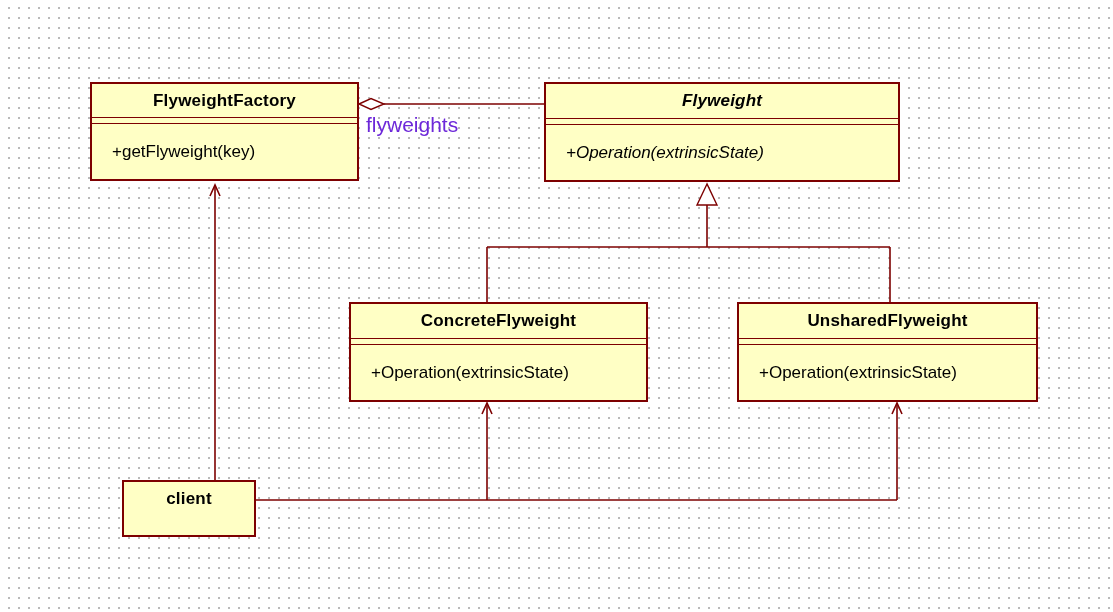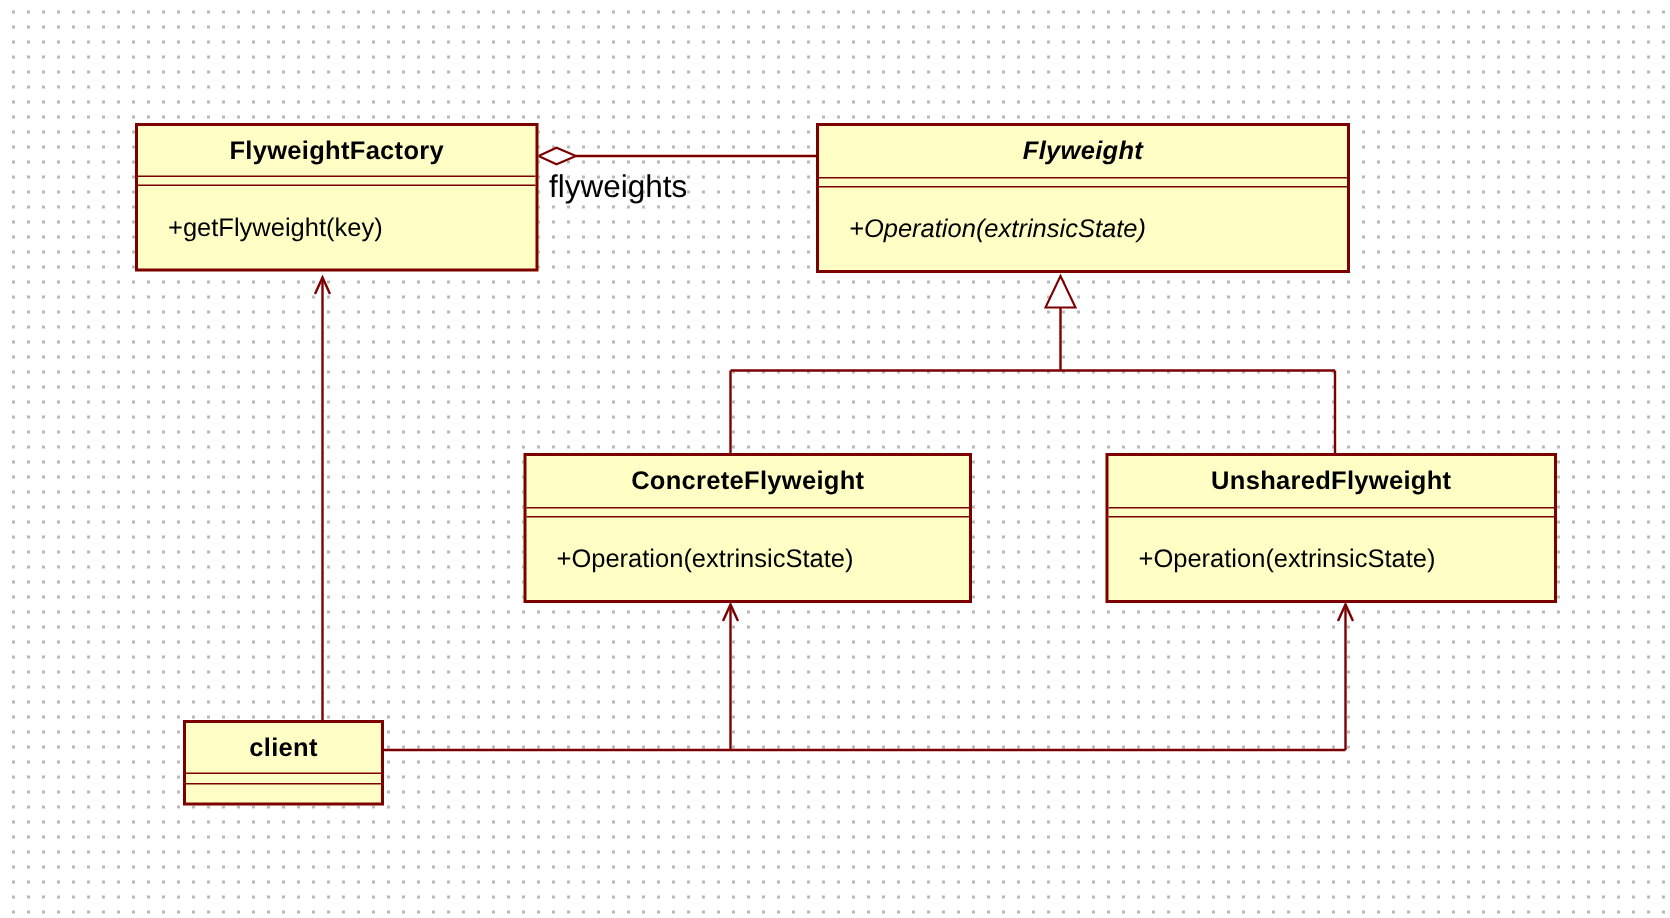--- a/index.html
+++ b/index.html
@@ -33,21 +33,21 @@
   .uml-attrs{
     border-top:1.6px solid var(--line);
     border-bottom:1.6px solid var(--line);
   }
   .uml-methods{
     flex:1;display:flex;align-items:center;
     padding-left:20px;font-size:17px;
   }
   .abstract .uml-title, .abstract .uml-methods{font-style:italic;}
   .conn-label{
-    position:absolute;z-index:2;font-size:21px;color:#000000;
+    position:absolute;z-index:2;font-size:21px;color:#6d28d9;
     white-space:nowrap;
   }
 </style>
 </head>
 <body>
 
 <svg id="connectors">
 
   <g>
     <line x1="384" y1="104" x2="544" y2="104"></line>
@@ -101,19 +101,19 @@
 </div>
 
 <div class="uml-class" style="left:737px;top:302px;width:301px;height:100px;">
   <div class="uml-title" style="height:34px;">UnsharedFlyweight</div>
   <div class="uml-attrs" style="height:5px;"></div>
   <div class="uml-methods">
     <span>+Operation(extrinsicState)</span>
   </div>
 </div>
 
-<div class="uml-class" style="left:122px;top:480px;width:134px;height:57px;">
+<div class="uml-class" style="left:122px;top:480px;width:134px;height:57px;align-items:center;">
   <div class="uml-title" style="height:33px;">client</div>
   <div class="uml-attrs" style="height:6px;"></div>
   <div class="uml-methods"></div>
 </div>
 
 <div class="conn-label" style="left:366px;top:113px;">flyweights</div>
 
 </body></html>

